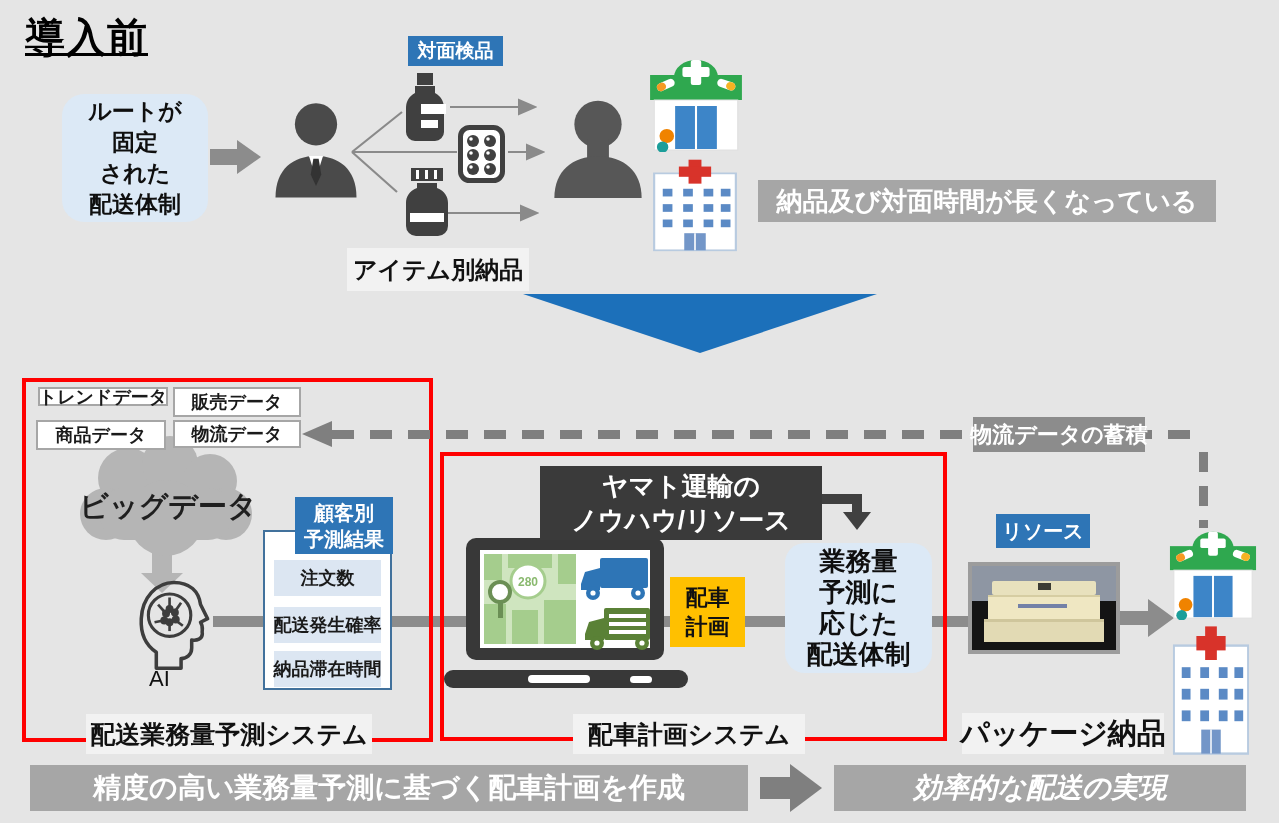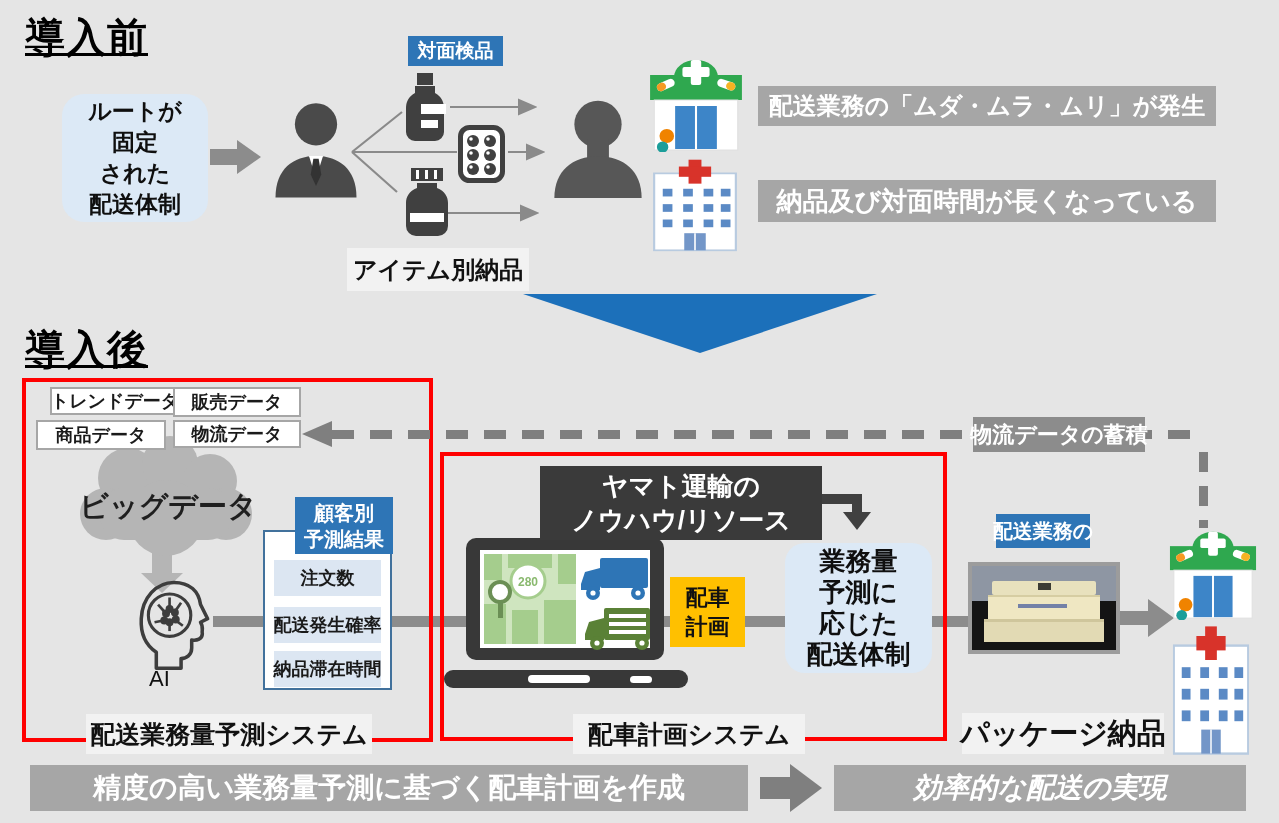--- a/index.html
+++ b/index.html
@@ -146,34 +146,32 @@
         <rect x="64" y="54" width="9" height="9"></rect>
       <rect x="10" y="72" width="9" height="9"></rect>
         <rect x="29" y="72" width="9" height="9"></rect>
         <rect x="48" y="72" width="9" height="9"></rect>
         <rect x="64" y="72" width="9" height="9"></rect>
     </g>
     <rect x="30" y="88" width="20" height="20" fill="#7396c8"></rect>
     <line x1="40" y1="88" x2="40" y2="108" stroke="#ffffff" stroke-width="1.5"></line>
   </svg>
 
-  <div class="abs fc gray-bar nowrap" style="left:758px; top:86px; width:458px; height:40px; font-size:24px;">配送業務の「ムダ・ムラ・ムリ」が発生</div>
   <div class="abs fc gray-bar nowrap" style="left:758px; top:180px; width:458px; height:42px; font-size:26px;">納品及び対面時間が長くなっている</div>
 
   <div class="abs fc chip nowrap" style="left:347px; top:248px; width:182px; height:43px; font-size:24px;">アイテム別納品</div>
 
   <div class="abs tri" style="left:523px; top:294px; border-left:177px solid transparent; border-right:177px solid transparent; border-top:59px solid #1c70ba; z-index:1;"></div>
 
-  <div class="abs sec-title" style="left:25px; top:322px;">導入後</div>
 
   <div class="abs red-frame" style="left:22px; top:378px; width:411px; height:364px;"></div>
 
   <div class="abs red-frame" style="left:440px; top:452px; width:507px; height:289px;"></div>
 
-  <div class="abs fc data-box nowrap" style="left:50px;  top:387px; width:130px; height:28px;text-align:center;">トレンドデータ</div>
+  <div class="abs fc data-box nowrap" style="left:38px;  top:387px; width:130px; height:19px;text-align:center;">トレンドデータ</div>
   <div class="abs fc data-box nowrap" style="left:173px; top:387px; width:128px; height:30px;">販売データ</div>
   <div class="abs fc data-box nowrap" style="left:36px;  top:420px; width:130px; height:30px;">商品データ</div>
   <div class="abs fc data-box nowrap" style="left:173px; top:420px; width:128px; height:28px;">物流データ</div>
 
   <div class="abs tri" style="left:302px; top:421px; border-right:30px solid #7f7f7f; border-top:13px solid transparent; border-bottom:13px solid transparent; z-index:4;"></div>
   <div class="abs dash-h" style="left:332px; top:430px; width:870px;"></div>
   <div class="abs dash-v" style="left:1199px; top:452px; height:76px;"></div>
   <div class="abs fc nowrap" style="left:973px; top:417px; width:172px; height:35px; background:#8c8c8c; color:#fff; font-weight:700; font-size:22px; z-index:5;">物流データの蓄積</div>
 
   <svg class="abs" style="left:70px; top:436px; z-index:3;" width="192" height="128" viewBox="0 0 192 128">
@@ -289,21 +287,21 @@
 
   <div class="abs fc col lightblue-box nowrap" style="left:785px; top:543px; width:147px; height:130px; border-radius:20px; font-size:26px; line-height:31px;">
     <span>業務量</span>
     <span>予測に</span>
     <span>応じた</span>
     <span>配送体制</span>
   </div>
 
   <div class="abs fc chip nowrap" style="left:573px; top:714px; width:232px; height:40px; font-size:25px;">配車計画システム</div>
 
-  <div class="abs fc blue-tag nowrap" style="left:996px; top:514px; width:94px; height:34px; font-size:20px;">配送業務の</div>
+  <div class="abs fc blue-tag nowrap" style="left:996px; top:514px; width:94px; height:34px; font-size:20px;">リソース</div>
 
   <div class="abs photo" style="left:968px; top:562px; width:152px; height:92px;">
     <div style="left:0; top:0; width:100%; height:42%; background:#8e96a3;"></div>
     <div style="left:14%; top:18%; width:72%; height:17%; background:#e8e1bd; border-radius:2px;"></div>
     <div style="left:46%; top:20%; width:9%; height:8%; background:#3c3c34;"></div>
     <div style="left:11%; top:34%; width:78%; height:29%; background:#efe7c2; border-top:2px solid #d6cda2;"></div>
     <div style="left:32%; top:45%; width:34%; height:5%; background:#4a5f9e; opacity:0.75;"></div>
     <div style="left:8%; top:63%; width:84%; height:27%; background:#e2dab4; border-top:3px solid #cfc69c;"></div>
   </div>
 

